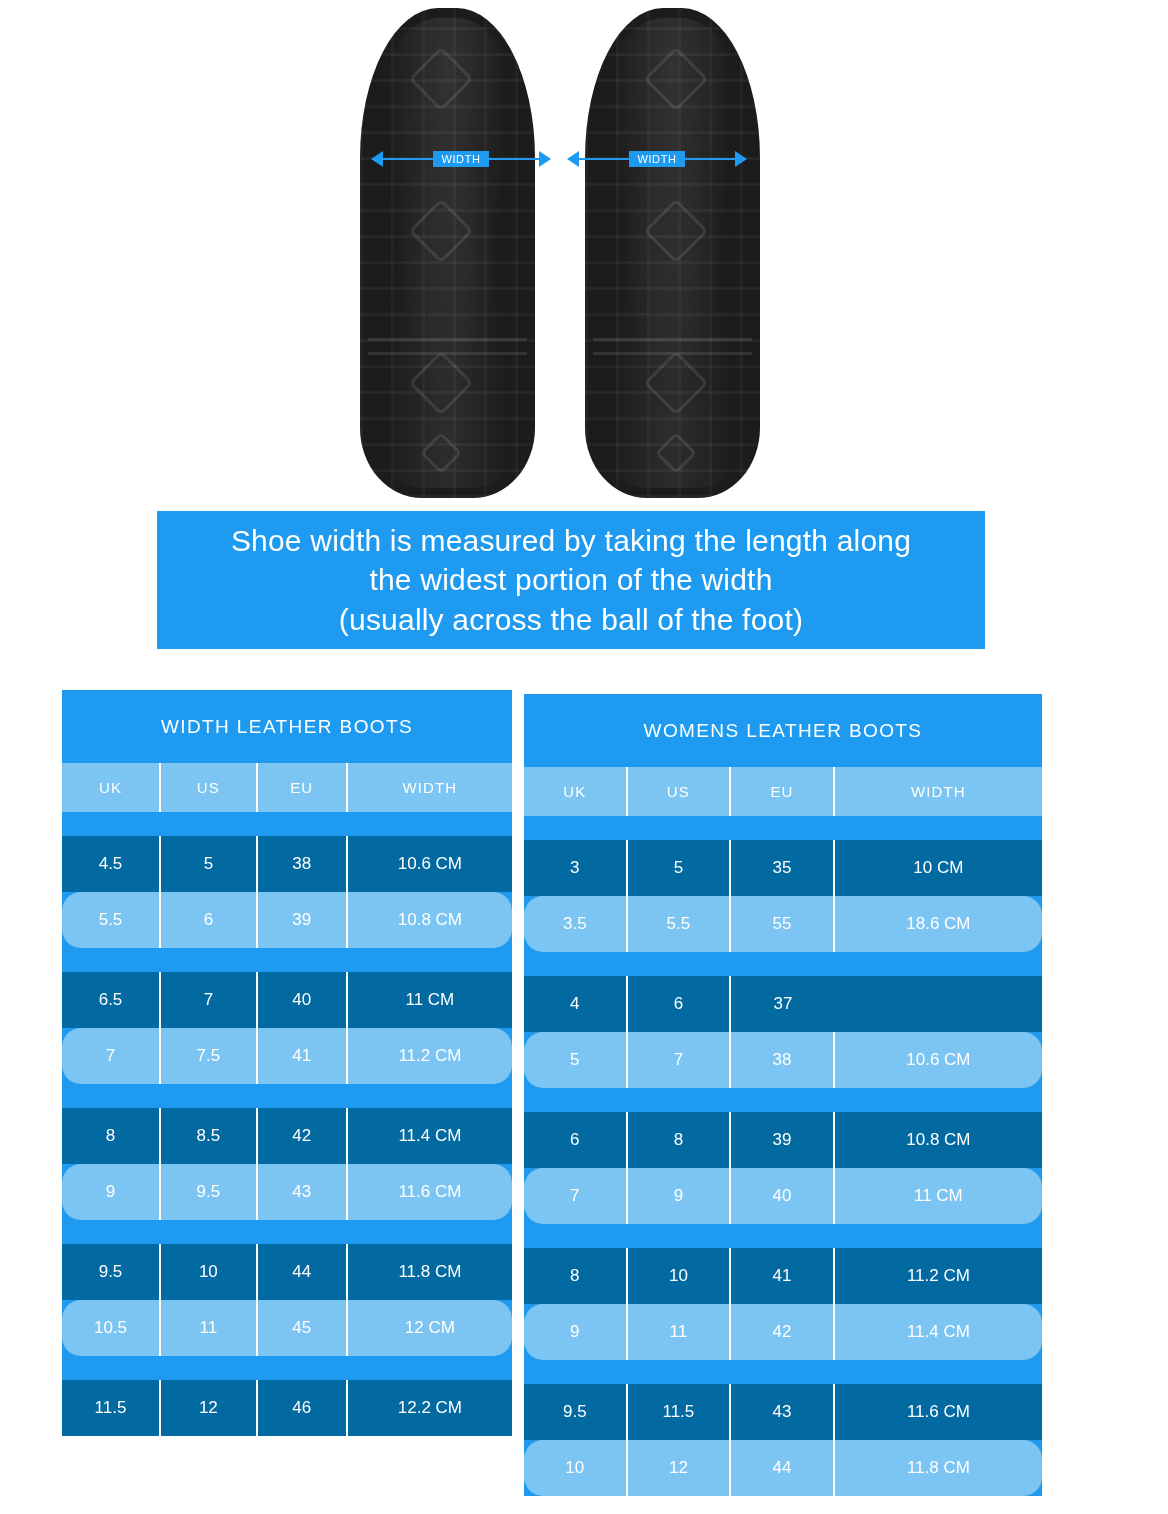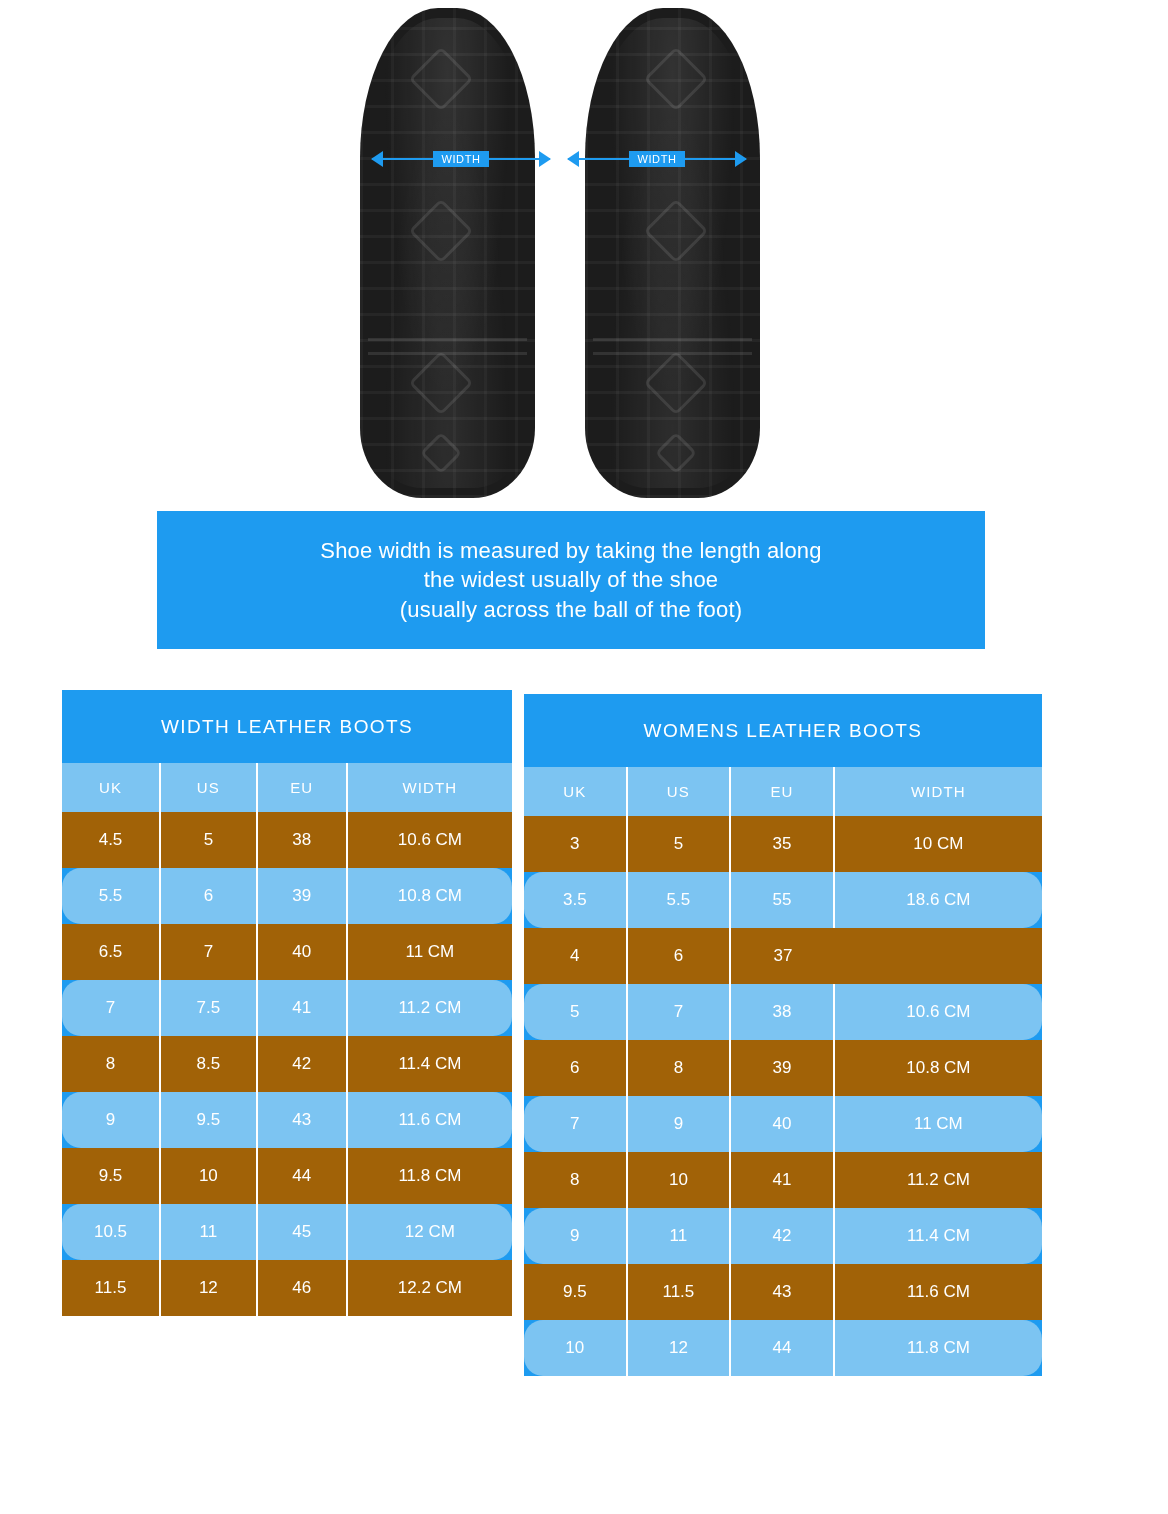--- a/index.html
+++ b/index.html
@@ -116,21 +116,21 @@
     top: 511px;
     width: 828px;
     height: 138px;
     background: #1e9bf0;
     color: #ffffff;
     display: flex;
     flex-direction: column;
     align-items: center;
     justify-content: center;
     text-align: center;
-    font-size: 22px;
+    font-size: 30px;
     line-height: 1.32;
     letter-spacing: 0.2px;
   }
 
   
   .table {
     position: absolute;
     background: #1e9bf0;
   }
   .table.mens { left: 62px; top: 690px; width: 450px; }
@@ -142,21 +142,21 @@
     letter-spacing: 1.4px;
     text-align: center;
     padding: 26px 0 25px 0;
     background: #1e9bf0;
   }
   .t-row {
     display: flex;
     width: 100%;
   }
   .t-row.head { background: #7cc4f2; }
-  .t-row.odd  { background: #a16207; }
+  .t-row.odd  { background: #0369a1; margin-top: 24px; }
   .t-row.even { background: #7cc4f2; border-radius: 19px; }
   .t-cell {
     color: #ffffff;
     text-align: center;
     font-size: 17px;
     padding: 18px 2px;
     border-right: 2px solid #ffffff;
     display: flex;
     align-items: center;
     justify-content: center;
@@ -211,21 +211,21 @@
     <div class="measure right">
       <div class="m-line"></div>
       <div class="m-arrow l"></div>
       <div class="m-arrow r"></div>
       <div class="m-label">WIDTH</div>
     </div>
   </div>
 
   <div class="note">
     <div>Shoe width is measured by taking the length along</div>
-    <div>the widest usually of the shoe</div>
+    <div>the widest portion of the width</div>
     <div>(usually across the ball of the foot)</div>
   </div>
 
   <div class="table mens">
     <div class="t-title">WIDTH LEATHER BOOTS</div>
     <div class="t-row head">
       <div class="t-cell c0">UK</div>
       <div class="t-cell c1">US</div>
       <div class="t-cell c2">EU</div>
       <div class="t-cell c3">WIDTH</div>

